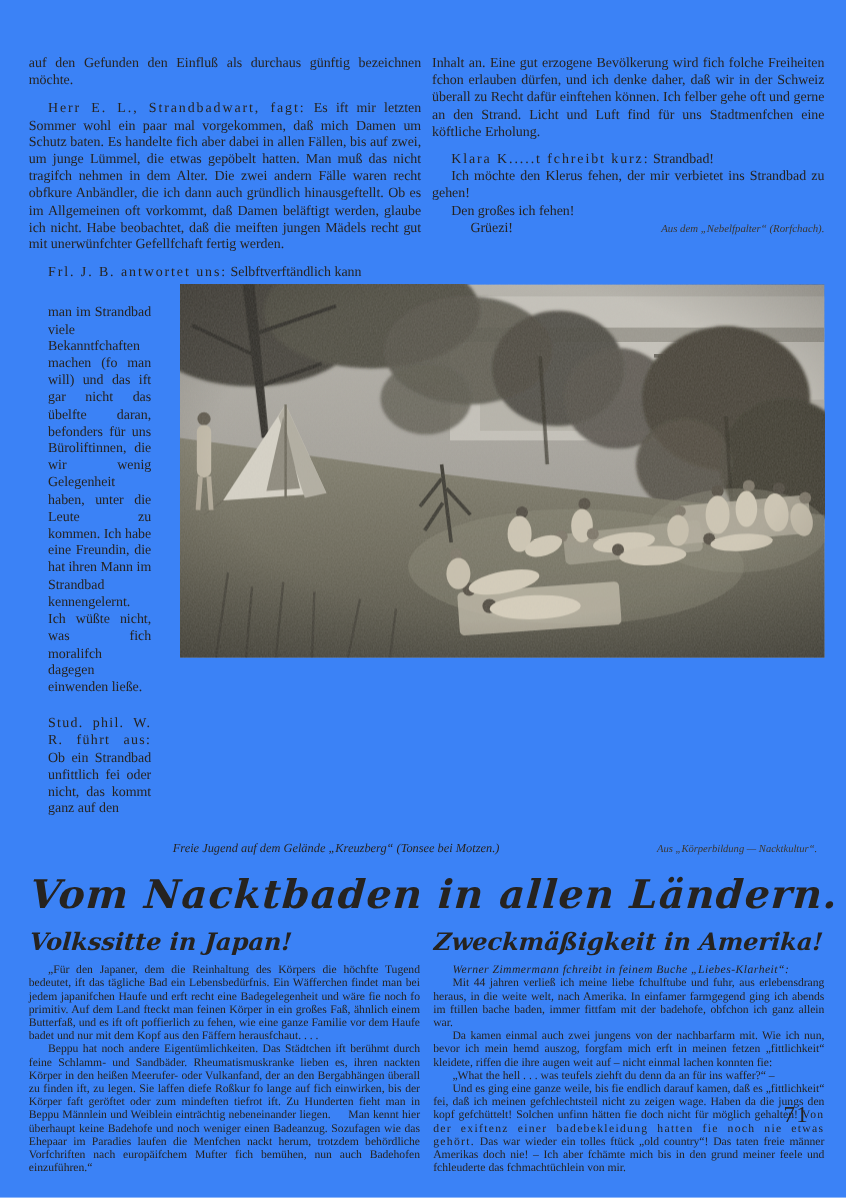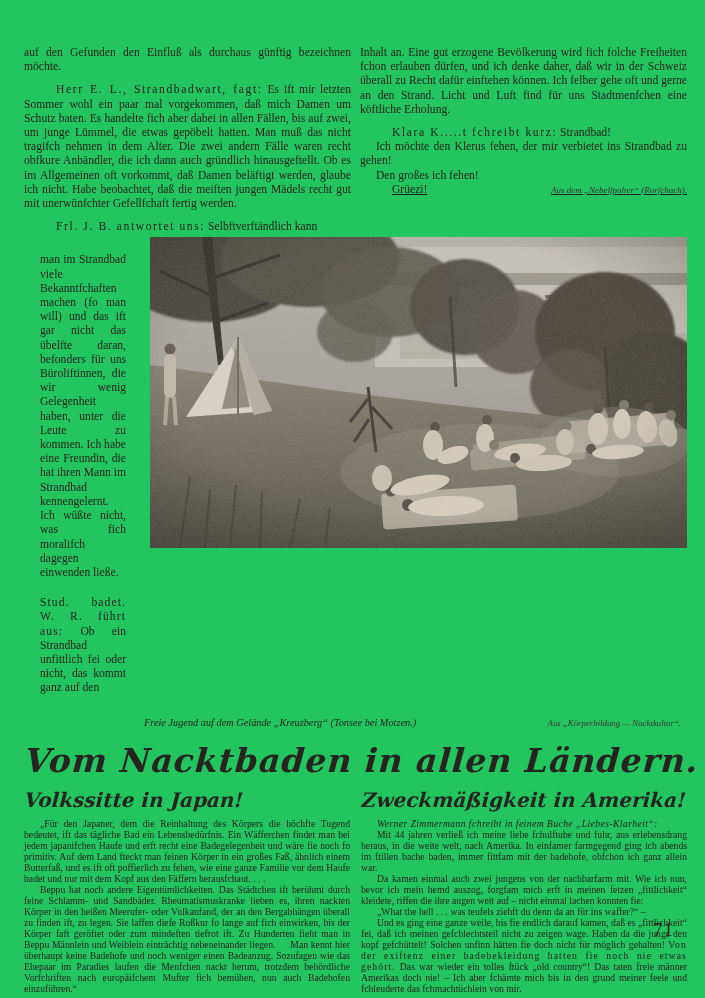--- a/index.html
+++ b/index.html
@@ -1,28 +1,28 @@
 <!DOCTYPE html>
 <html><head>
 <meta charset="utf-8">
 <style>
   html,body{margin:0;padding:0;}
   .page{
     position:relative; width:705px; height:998px; overflow:hidden;
-    background:#22c55e; color:#262320;
+    background:#3b82f6; color:#262320;
     font-family:"Liberation Serif", serif;
   }
   .content{padding:46px 18px 0 24px;}
   
   .top-row{display:flex; gap:9px;}
   .col{width:330px; text-align:justify;}
   .toptext p{margin:0; font-size:11.6px; line-height:14.2px;}
   .toptext p.gap{margin-top:9px;}
   .ind{text-indent:16px;}
-  .sperr{letter-spacing:1.6px;margin-left:16px;}
+  .sperr{letter-spacing:1.6px;}
   .sperr-sm{letter-spacing:1.1px;}
   
   .photo-row{display:flex; margin-top:3px;}
   .narrow-col{width:124px; padding-right:5px; text-align:justify;}
   .narrow-col p{margin:16px; font-size:11.6px; line-height:14.2px;}
   .narrow-col p.gap{margin-top:10px;}
   .photo-wrap{width:537px; height:311px; margin-left:3px;}
   .photo-wrap svg{display:block;}
   .caption-row{
     display:flex; justify-content:space-between; align-items:baseline;
@@ -68,31 +68,31 @@
       <div class="col">
         <p>auf den Gefunden den Einfluß als durchaus günftig bezeichnen möchte.</p>
         <p class="gap ind"><span class="sperr">Herr E. L., Strandbadwart, fagt:</span> <span>Es ift mir letzten Sommer wohl ein paar mal vorgekommen, daß mich Damen um Schutz baten. Es handelte fich aber dabei in allen Fällen, bis auf zwei, um junge Lümmel, die etwas gepöbelt hatten. Man muß das nicht tragifch nehmen in dem Alter. Die zwei andern Fälle waren recht obfkure Anbändler, die ich dann auch gründlich hinausgeftellt. Ob es im Allgemeinen oft vorkommt, daß Damen beläftigt werden, glaube ich nicht. Habe beobachtet, daß die meiften jungen Mädels recht gut mit unerwünfchter Gefellfchaft fertig werden.</span></p>
         <p class="gap ind"><span class="sperr">Frl. J. B. antwortet uns:</span> <span>Selbftverftändlich kann</span></p>
       </div>
       <div class="col">
         <p>Inhalt an.  Eine gut erzogene Bevölkerung wird fich folche Freiheiten fchon erlauben dürfen, und ich denke daher, daß wir in der Schweiz überall zu Recht dafür einftehen können.  Ich felber gehe oft und gerne an den Strand. Licht und Luft find für uns Stadtmenfchen eine köftliche Erholung.</p>
         <p class="gap ind"><span class="sperr">Klara K.....t fchreibt kurz:</span> <span>Strandbad!</span></p>
         <p class="ind">Ich möchte den Klerus fehen, der mir verbietet ins Strandbad zu gehen!</p>
         <p class="ind">Den großes ich fehen!</p>
-        <p class="ind" style="display:flex; justify-content:space-between; align-items:flex-end;text-decoration:underline;">
+        <p class="ind" style="display:flex; justify-content:space-between; align-items:flex-end;">
           <span style="text-indent:16px; padding-left:16px;">Grüezi!</span>
           <span style="font-style:italic; font-size:9px; color:#3a3631;">Aus dem „Nebelfpalter“ (Rorfchach).</span>
         </p>
       </div>
     </div>
 
     <div class="photo-row">
       <div class="narrow-col">
         <p>man im Strandbad viele Bekanntfchaften machen (fo man will) und das ift gar nicht das übelfte daran, befonders für uns Büroliftinnen, die wir wenig Gelegenheit haben, unter die Leute zu kommen. Ich habe eine Freundin, die hat ihren Mann im Strandbad kennengelernt. Ich wüßte nicht, was fich moralifch dagegen einwenden ließe.</p>
-        <p class="gap"><span class="sperr-sm">Stud. badet. W. R. führt aus:</span> <span>Ob ein Strandbad unfittlich fei oder nicht, das kommt ganz auf den</span></p>
+        <p class="gap"><span class="sperr-sm">Stud. phil. W. R. führt aus:</span> <span>Ob ein Strandbad unfittlich fei oder nicht, das kommt ganz auf den</span></p>
       </div>
       <div class="photo-wrap">
         <svg width="537" height="311" viewBox="0 0 537 311" xmlns="http://www.w3.org/2000/svg">
           <defs>
             <linearGradient id="sky" x1="0" y1="0" x2="0" y2="1">
               <stop offset="0" stop-color="#b7b4ac"></stop>
                 <stop offset="1" stop-color="#93908a"></stop>
             </linearGradient>
             <linearGradient id="grass" x1="0" y1="0" x2="0" y2="1">
               <stop offset="0" stop-color="#83806f"></stop>

